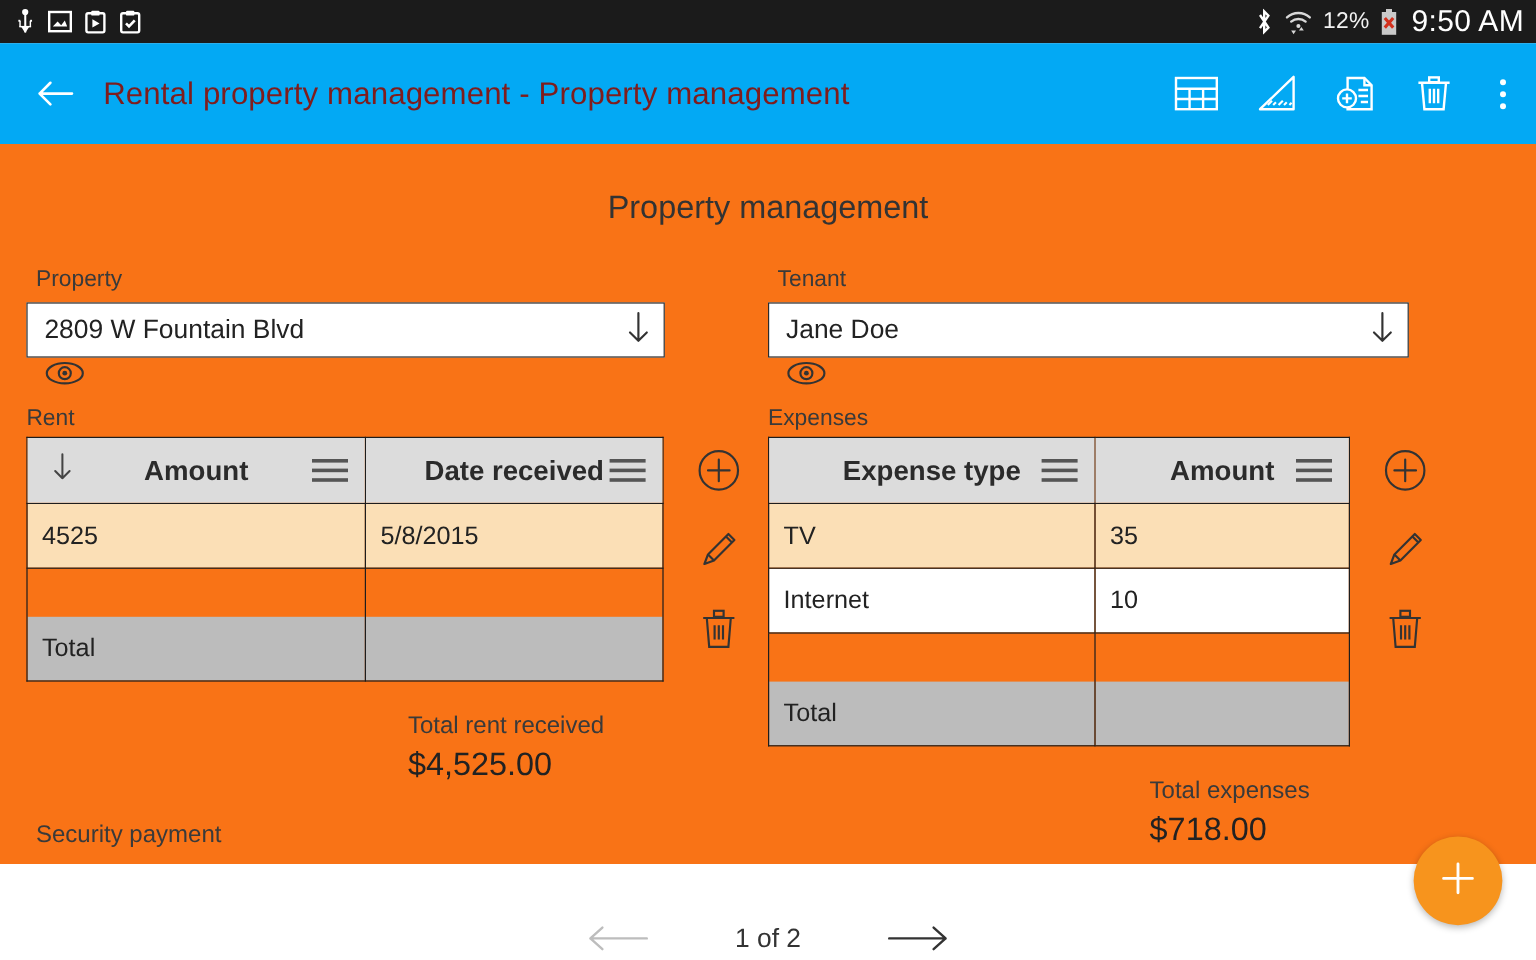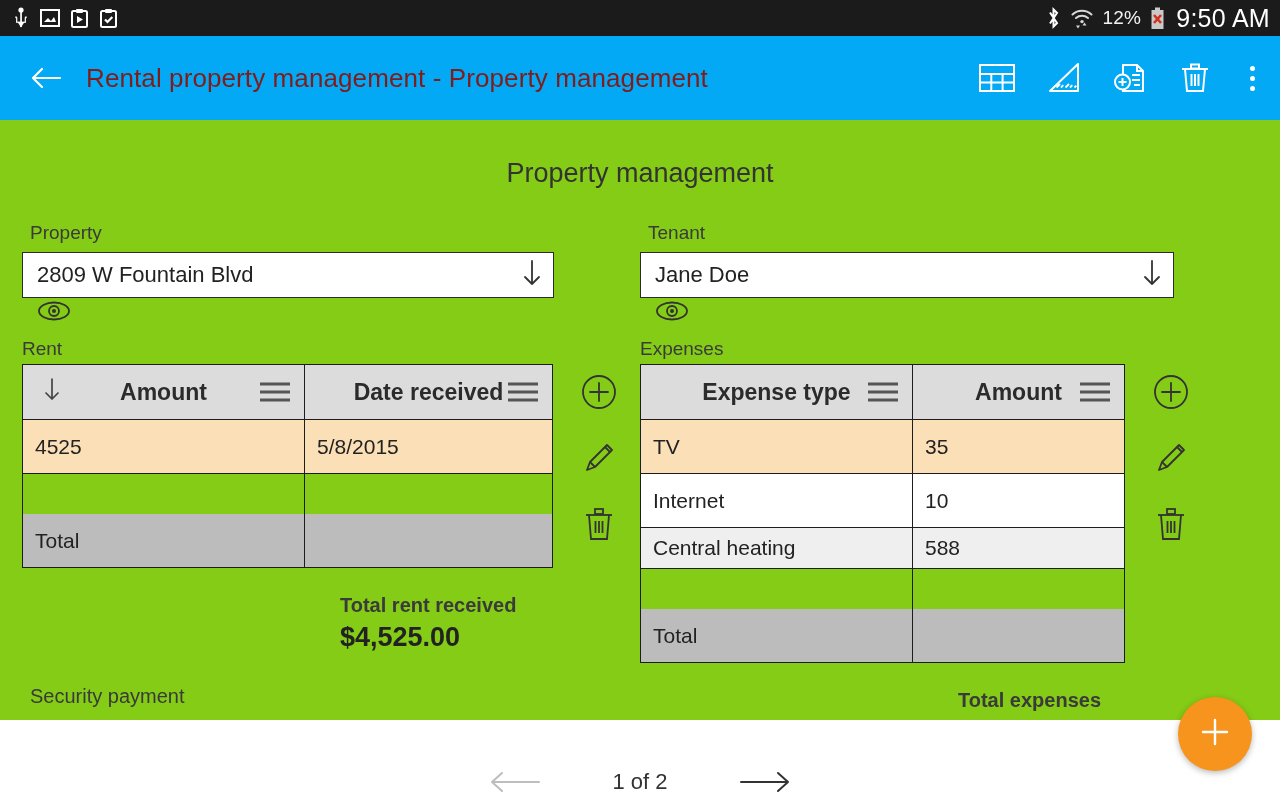--- a/index.html
+++ b/index.html
@@ -41,21 +41,21 @@
   }
   .appbar-actions { margin-left: auto; display: flex; align-items: center; gap: 20px; }
   .act { width: 46px; height: 46px; display: flex; align-items: center; justify-content: center; cursor: pointer; }
   .dots { display: flex; flex-direction: column; align-items: center; gap: 5px; width: 28px; cursor: pointer; }
   .dots i { display: block; width: 5px; height: 5px; border-radius: 50%; background: #fff; }
 
   
   .content {
     position: absolute; top: 120px; left: 0;
     width: 1280px; height: 600px;
-    background: #84cc16; overflow: hidden;
+    background: #f97316; overflow: hidden;
   }
   .page-title {
     text-align: center; font-size: 27px; color: #333333;
     margin-top: 38px; font-weight: 400;
   }
 
   .cols { position: relative; margin-top: 33px; }
   .col { position: absolute; top: 0; }
   .col-left  { left: 22px;  width: 600px; }
   .col-right { left: 640px; width: 620px; }
@@ -95,21 +95,21 @@
   .cell { height: 53px; display: flex; align-items: center; padding: 0 12px; font-size: 21px; color: #222; }
   .cell.short { height: 40px; }
   .row-sel   { background: #fbdfb6; }
   .row-plain { background: #ffffff; }
   .row-alt   { background: #efefef; }
   .row-total { background: #bcbcbc; margin-top: 40px; }
 
   .side-actions { display: flex; flex-direction: column; align-items: center; gap: 22px; margin-left: 24px; padding-top: 6px; }
   .side-btn { width: 44px; height: 44px; display: flex; align-items: center; justify-content: center; cursor: pointer; }
 
-  .summary { margin-top: 26px; font-weight: bold; }
+  .summary { margin-top: 26px; }
   .sum-label { font-size: 20px; color: #3a3a3a; }
   .sum-value { font-size: 27px; color: #222; margin-top: 5px; }
   .sum-left  { padding-left: 318px; }
   .sum-right { padding-left: 318px; }
 
   
   .pager {
     position: absolute; left: 0; top: 742px;
     width: 1280px; height: 80px; background: #ffffff;
     display: flex; align-items: center; justify-content: center; gap: 0;
@@ -421,28 +421,20 @@
           <tr>
             <td>
                   <div class="cell row-plain">Internet</div>
                 </td>
             <td>
                   <div class="cell row-plain">10</div>
                 </td>
           </tr>
           <tr>
             <td>
-                  <div class="cell short row-alt">Central heating</div>
-                </td>
-            <td>
-                  <div class="cell short row-alt">588</div>
-                </td>
-          </tr>
-          <tr>
-            <td>
                   <div class="cell row-total">Total</div>
                 </td>
             <td>
                   <div class="cell row-total"></div>
                 </td>
           </tr>
         </tbody>
           </table>
 
         <div class="side-actions">

